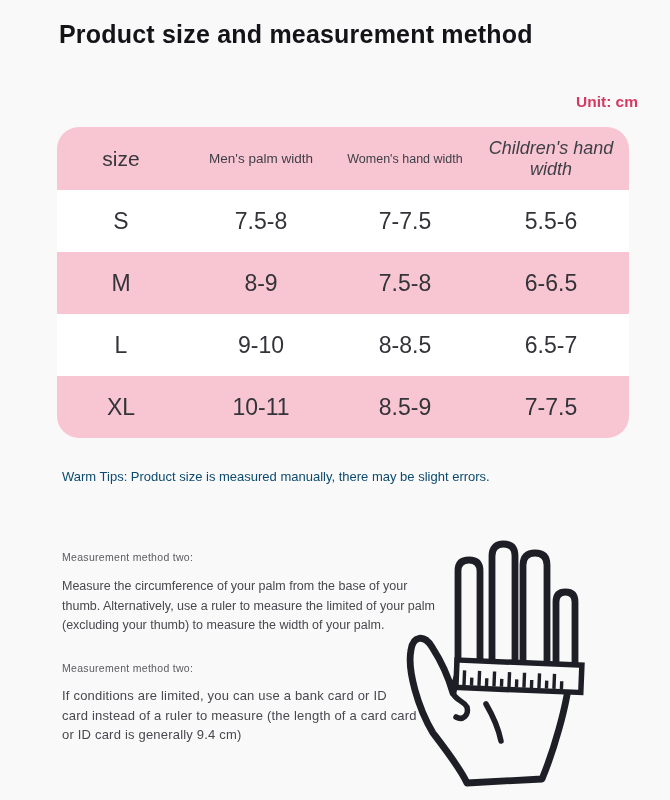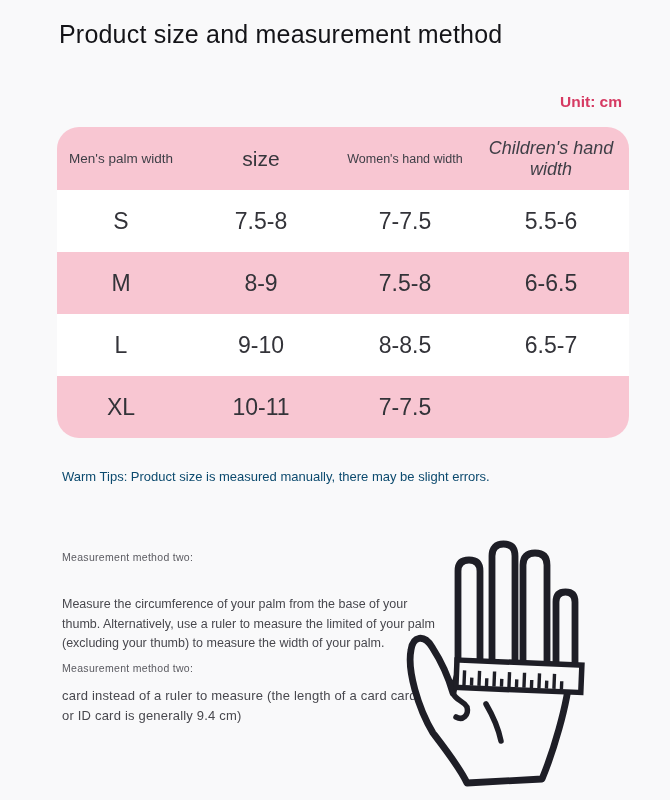--- a/index.html
+++ b/index.html
@@ -5,26 +5,26 @@
   html,body{margin:0;padding:0;}
   .page{
     position:relative;
     width:670px;height:800px;
     background:#f9f9fa;
     font-family:"Liberation Sans", sans-serif;
     overflow:hidden;
   }
   .title{
     position:absolute;left:59px;top:20px;
-    font-size:25px;font-weight:400;color:#141418;
+    font-size:25px;font-weight:700;color:#141418;
     letter-spacing:0.2px;
     text-align:right;
   }
   .unit{
-    position:absolute;right:48px;top:93px;
+    position:absolute;right:32px;top:93px;
     font-size:15.5px;font-weight:700;color:#d63a62;
   }
   .size-table{
     position:absolute;left:57px;top:127px;width:572px;
     border-radius:22px;overflow:hidden;
   }
   .tr{
     display:grid;
     grid-template-columns:128px 152px 136px 156px;
     height:62px;align-items:center;
@@ -47,40 +47,40 @@
   .method-label{
     position:absolute;left:62px;
     font-size:10.5px;color:#5a5a60;letter-spacing:0.3px;
   }
   .method-lines{
     position:absolute;left:62px;
     color:#48484e;white-space:nowrap;
   }
   .method-lines div{height:19.5px;line-height:19.5px;}
   .m1-label{top:551px;}
-  .m1-lines{top:595px;font-size:12.5px;}
+  .m1-lines{top:577px;font-size:12.5px;}
   .m2-label{top:662px;}
   .m2-lines{top:686px;font-size:13px;letter-spacing:0.2px;}
   .hand-illustration{
     position:absolute;left:390px;top:520px;
   }
 </style>
 </head>
 <body>
 
 <div class="page">
 
   <div class="title">Product size and measurement method</div>
 
   <div class="unit">Unit: cm</div>
 
   <div class="size-table">
     <div class="tr thead">
+      <div class="th th-size">size</div>
       <div class="th th-men">Men's palm width</div>
-      <div class="th th-size">size</div>
       <div class="th th-women">Women's hand width</div>
       <div class="th th-children">Children's hand width</div>
     </div>
 
     <div class="tr row-white">
       <div class="td size-cell">S</div>
       <div class="td">7.5-8</div>
       <div class="td">7-7.5</div>
       <div class="td">5.5-6</div>
     </div>
@@ -95,35 +95,37 @@
     <div class="tr row-white">
       <div class="td size-cell">L</div>
       <div class="td">9-10</div>
       <div class="td">8-8.5</div>
       <div class="td">6.5-7</div>
     </div>
 
     <div class="tr row-pink">
       <div class="td size-cell">XL</div>
       <div class="td">10-11</div>
+      <div class="td">8.5-9</div>
       <div class="td">7-7.5</div>
     </div>
   </div>
 
   <div class="warm-tips">Warm Tips: Product size is measured manually, there may be slight errors.</div>
 
   <div class="method-label m1-label">Measurement method two:</div>
   <div class="method-lines m1-lines">
     <div>Measure the circumference of your palm from the base of your</div>
     <div>thumb. Alternatively, use a ruler to measure the limited of your palm</div>
     <div>(excluding your thumb) to measure the width of your palm.</div>
   </div>
 
   <div class="method-label m2-label">Measurement method two:</div>
   <div class="method-lines m2-lines">
+    <div>If conditions are limited, you can use a bank card or ID</div>
     <div>card instead of a ruler to measure (the length of a card card</div>
     <div>or ID card is generally 9.4 cm)</div>
   </div>
 
   <svg class="hand-illustration" width="280" height="280" viewBox="0 0 280 280">
 
     <path d="M 70,148 L 180,152
              C 178,185 162,235 152,259
              L 77,263
              C 70,248 56,230 43,213

